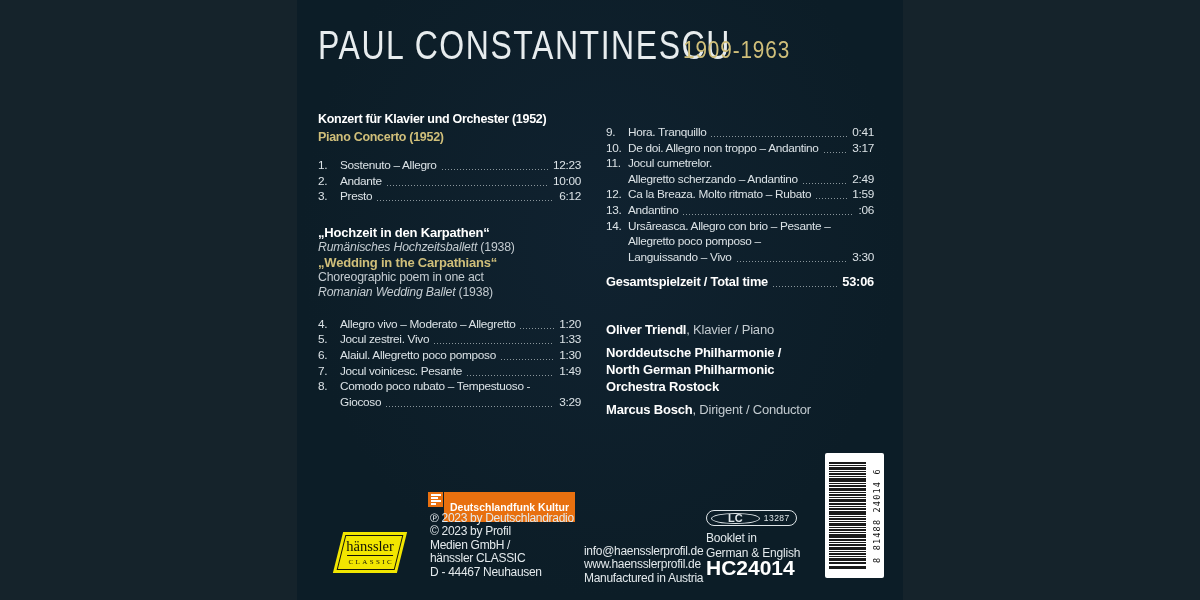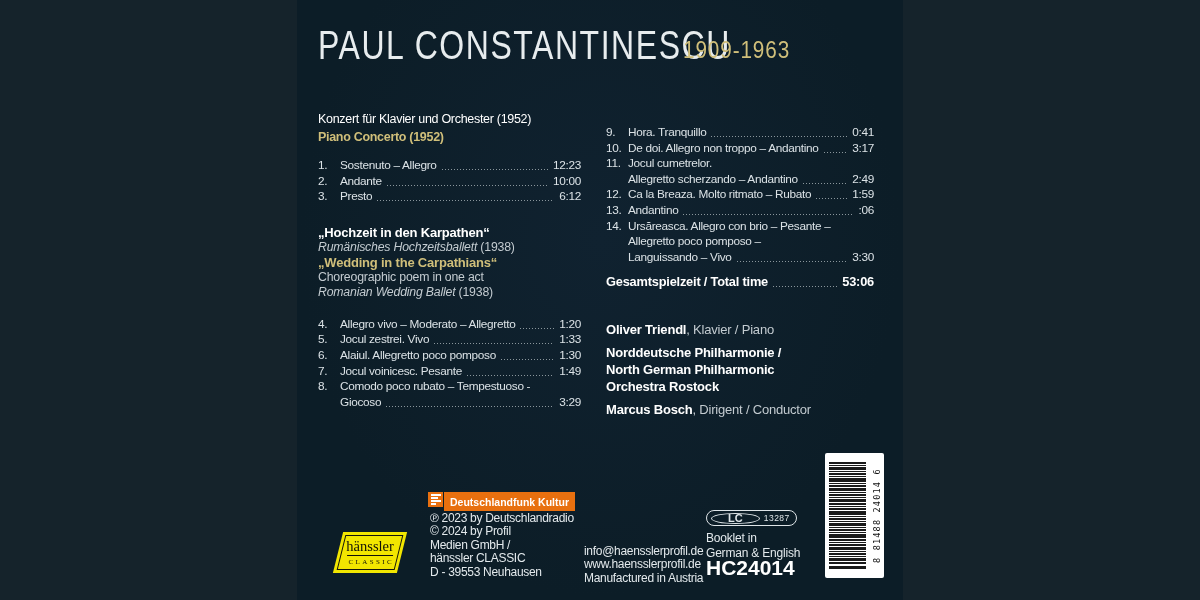--- a/index.html
+++ b/index.html
@@ -31,21 +31,21 @@
     transform:scaleX(0.78);transform-origin:left top;
   }
   .years{
     position:absolute;left:386px;top:37px;font-size:23px;color:var(--gold);
     letter-spacing:1px;white-space:nowrap;
     transform:scaleX(0.9);transform-origin:left top;
   }
   
   .col-left{position:absolute;left:21px;top:110px;width:263px;}
   .col-right{position:absolute;left:309px;top:113px;width:268px;}
-  .work-de{font-size:12.5px;font-weight:normal;letter-spacing:-0.3px;line-height:18px;color:#ffffff;}
+  .work-de{font-size:12.5px;font-weight:bold;letter-spacing:-0.3px;line-height:18px;color:#ffffff;}
   .work-en{font-size:12.5px;font-weight:bold;letter-spacing:-0.3px;line-height:18px;color:var(--gold);}
   .tracks{margin-top:12px;font-size:11.8px;letter-spacing:-0.3px;color:var(--txt);}
   .track{display:flex;line-height:15.6px;}
   .tnum{width:22px;flex-shrink:0;}
   .tbody{flex:1;min-width:0;}
   .tline{display:flex;}
   .ttext{white-space:nowrap;}
   .leader{
     flex:1 1 8px;min-width:6px;margin:0 5px;
     background-image:repeating-linear-gradient(90deg,var(--dot) 0 1px,transparent 1px 3px);
@@ -60,21 +60,21 @@
   .hsuffix{font-style:normal;color:var(--txt-dim);}
   .tracks-2{margin-top:17px;}
   .total-row{display:flex;margin-top:9px;font-size:12.8px;letter-spacing:-0.2px;font-weight:bold;color:#ffffff;line-height:16px;}
   
   .credits{margin-top:32px;font-size:13px;letter-spacing:-0.2px;color:var(--txt-dim);}
   .cname{font-weight:bold;color:#ffffff;}
   .orchestra{margin:7px 0;}
   .orch-line{font-weight:bold;color:#ffffff;line-height:17px;}
   .credit.conductor{margin-top:7px;}
   
-  .badge{position:absolute;left:131px;top:492px;display:flex;height:19px;}
+  .badge{position:absolute;left:131px;top:492px;display:flex;height:30px;}
   .badge-icon{
     width:15px;height:15px;background:var(--accent-orange);margin-right:1px;
     display:flex;flex-direction:column;justify-content:center;gap:1.5px;padding:0 2.5px;
   }
   .badge-icon i{display:block;height:1.5px;background:#ffffff;}
   .badge-icon i:nth-child(1){width:100%;}
   .badge-icon i:nth-child(2){width:70%;}
   .badge-icon i:nth-child(3){width:100%;}
   .badge-icon i:nth-child(4){width:55%;}
   .badge-label{
@@ -333,24 +333,24 @@
       <div class="haenssler-text">
         <span class="h-name">hänssler</span>
         <span class="h-rule"></span>
         <span class="h-sub">CLASSIC</span>
       </div>
     </div>
   </div>
 
   <div class="copyright">
       <div class="fline">℗ 2023 by Deutschlandradio</div>
-      <div class="fline">© 2024 by Profil</div>
+      <div class="fline">© 2023 by Profil</div>
       <div class="fline">Medien GmbH /</div>
       <div class="fline">hänssler CLASSIC</div>
-      <div class="fline">D - 39553 Neuhausen</div>
+      <div class="fline">D - 44467 Neuhausen</div>
     </div>
   <div class="contact">
       <div class="fline">info@haensslerprofil.de</div>
       <div class="fline">www.haensslerprofil.de</div>
       <div class="fline">Manufactured in Austria</div>
     </div>
 
   <div class="lc-badge">
     <span class="lc-oval">LC</span>
     <span class="lc-number">13287</span>

